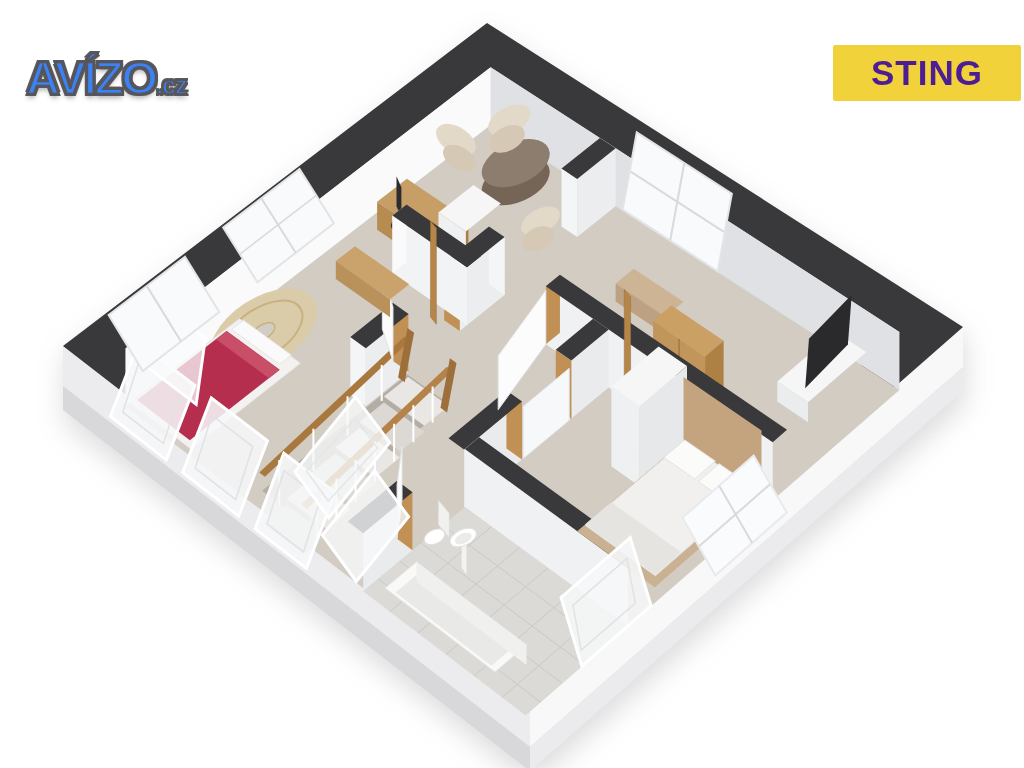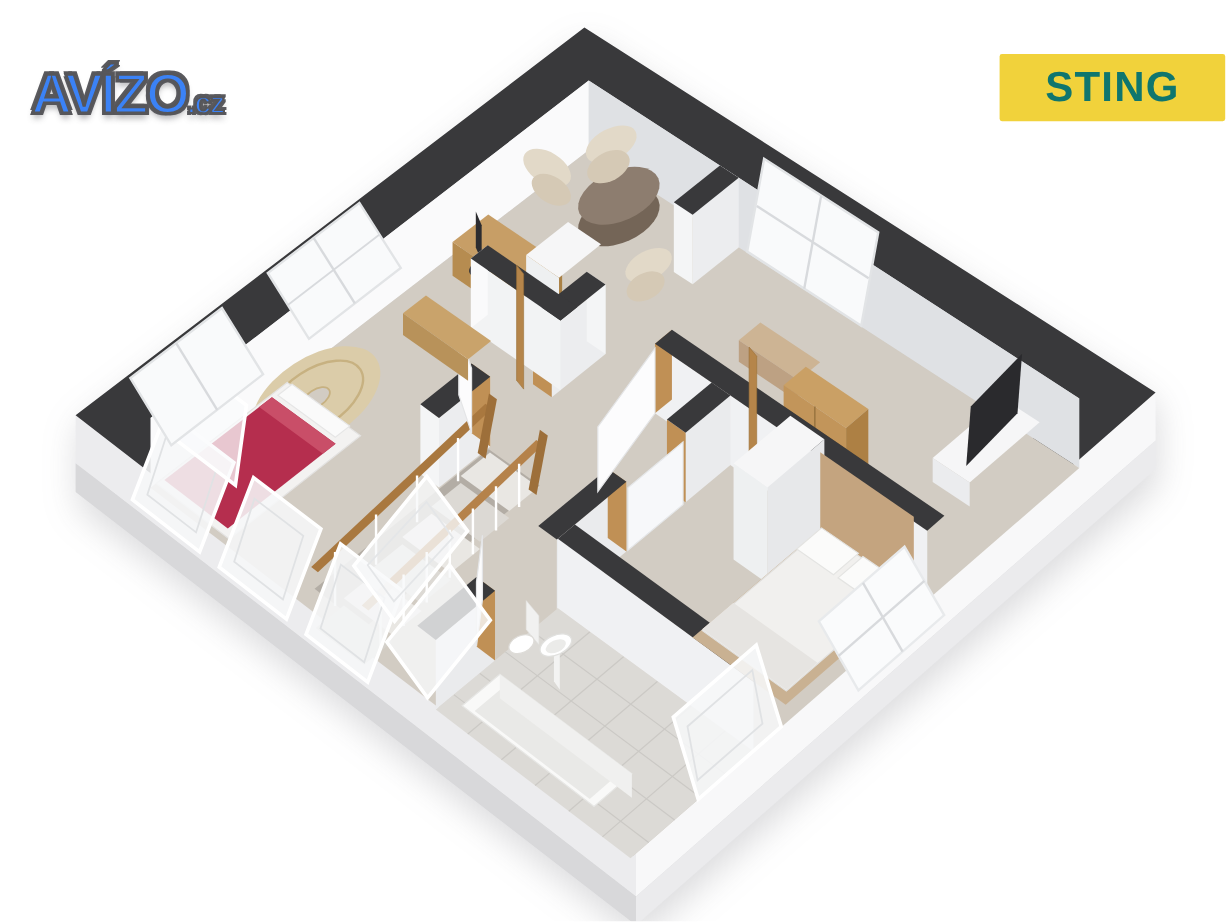--- a/index.html
+++ b/index.html
@@ -14,21 +14,21 @@
          display:flex;align-items:center;justify-content:center;
          font-weight:bold;font-size:35px;letter-spacing:1px;border-radius:2px;}
   #plan-svg{position:absolute;left:0;top:0;
             filter:drop-shadow(2px 12px 14px rgba(90,90,100,0.22));}
 </style>
 </head>
 <body>
 
 <div class="page">
   <div class="logo"><span>AVÍZO</span><span class="cz">.cz</span></div>
-  <div class="badge" style="background: rgb(241, 210, 59); color: #0f766e;">STING</div>
+  <div class="badge" style="background: rgb(241, 210, 59); color: #4c1d95;">STING</div>
   <svg id="plan-svg" width="1024" height="768" viewBox="0 0 1024 768">
       <polygon points="63,346 530,707 530,747 63,386" fill="#ececee"></polygon>
       <polygon points="63,386 530,747 530,771 63,410" fill="#d8d8da"></polygon>
       <polygon points="963,327 530,707 530,747 963,367" fill="#f8f8f9"></polygon>
       <polygon points="963,367 530,747 530,771 963,391" fill="#ebebed"></polygon>
       <path d="M487 23L963 327L530 707L63 346Z M490.59590000000003 67.1693L899.4141000000001 332.0407L527.5759000000002 655.4093000000001L125.41410000000006 348.38070000000005Z" fill-rule="evenodd" fill="#39393b"></path>
       <polygon points="490.59590000000003,67.1693 899.4141000000001,332.0407 899.4141000000001,390.0407 490.59590000000003,125.1693" fill="#dfe1e4"></polygon>
       <polygon points="490.59590000000003,67.1693 125.41410000000006,348.38070000000005 125.41410000000006,406.38070000000005 490.59590000000003,125.1693" fill="#fafafb"></polygon>
       <polygon points="490.59590000000003,125.1693 899.4141000000001,390.0407 527.5759000000002,713.4093000000001 125.41410000000006,406.38070000000005" fill="#d2ccc3"></polygon>
       <polygon points="464.89359400000006,506.881238 627.88574,626.17498 525.41405,715.28935 363.16205500000007,591.3079849999999" fill="#dcdad6"></polygon>

